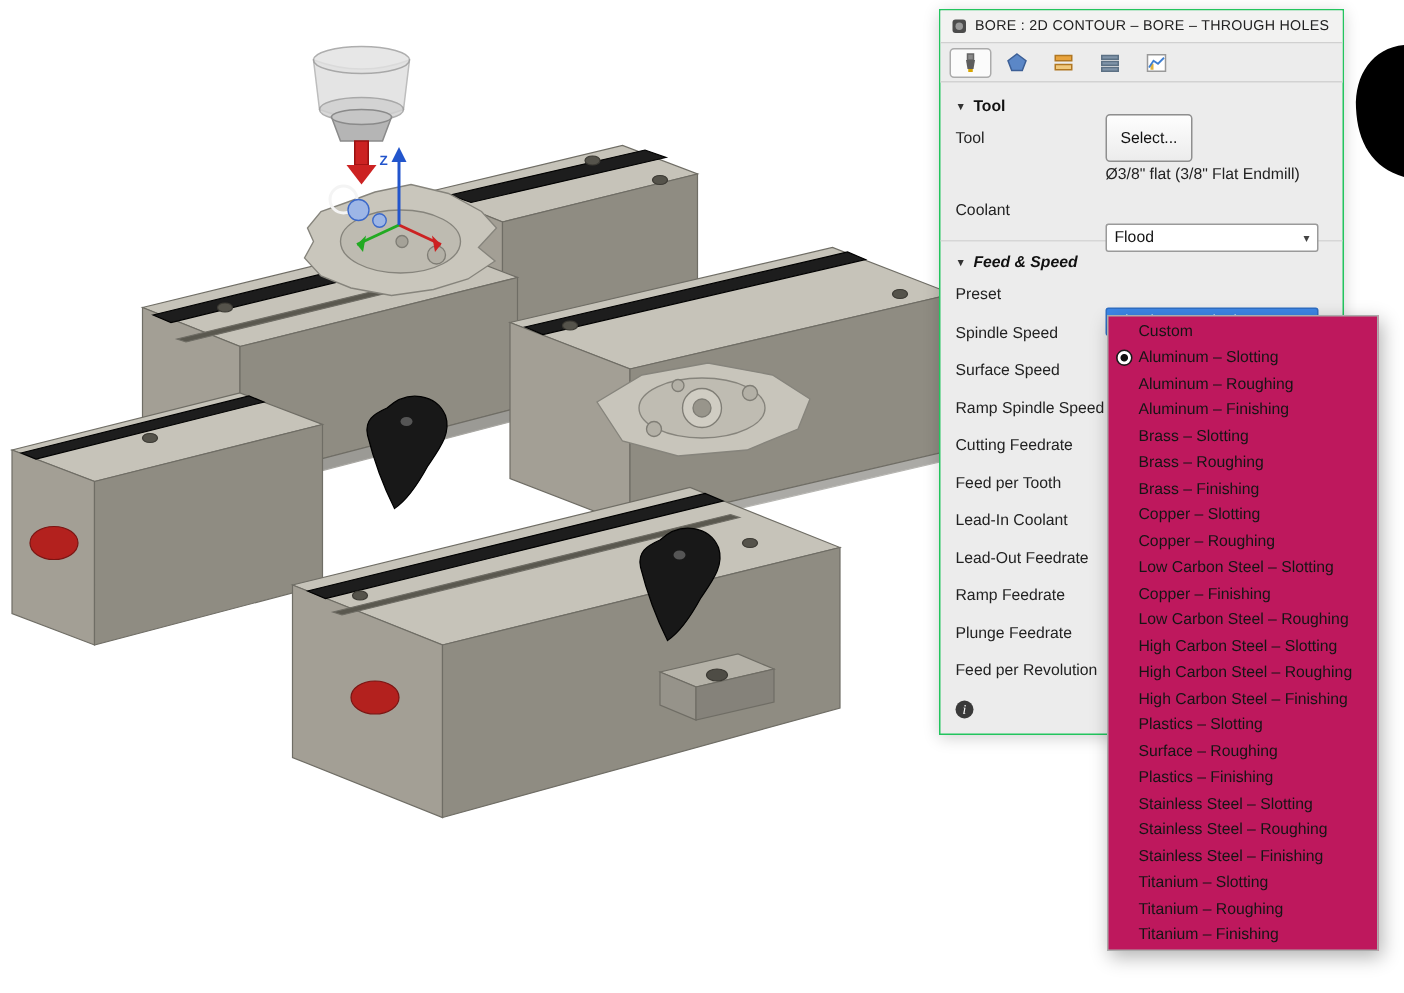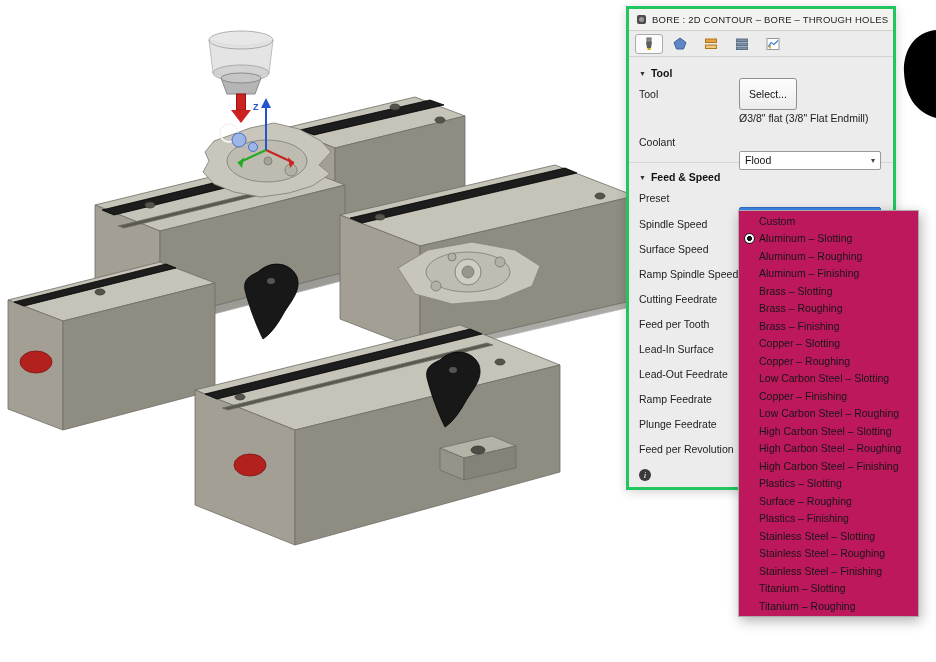--- a/index.html
+++ b/index.html
@@ -7,21 +7,21 @@
   body {
     width:936px; height:662px; position:relative; overflow:hidden;
     background:#ffffff; font-family:"Liberation Sans", sans-serif;
   }
   
   .viewport { position:absolute; left:0; top:0; width:936px; height:662px; z-index:0; }
 
   
   .dialog {
     position:absolute; left:626px; top:6px; width:270px; height:484px;
-    background:#ececec; border:3px solid #22c55e; z-index:2;
+    background:#ececec; border:1px solid #22c55e; z-index:2;
     box-shadow:0 2px 10px rgba(0,0,0,.18);
   }
   .dlg-header {
     height:22px; background:#f2f2f1; border-bottom:1px solid #d0d0d0;
     display:flex; align-items:center; padding:0 8px; gap:6px;
   }
   .op-icon { width:9px; height:9px; border-radius:2px; background:#4c4c4c; position:relative; flex:none; }
   .op-icon::after { content:''; position:absolute; inset:2px; border-radius:50%; background:#9a9a9a; }
   .dlg-title { font-size:9.5px; color:#222; letter-spacing:.2px; white-space:nowrap; }
 
@@ -33,21 +33,21 @@
     width:28px; height:20px; display:flex; align-items:center; justify-content:center;
     border:1px solid transparent; border-radius:3px;
   }
   .tab.selected { background:#fbfbfb; border-color:#ababab; }
 
   .dlg-body { padding:0 10px; }
   .section-header {
     display:flex; align-items:center; gap:5px; height:16px; margin-top:8px;
     font-size:10.5px; font-weight:bold; color:#111;
   }
-  .section-header.feed { margin-top:6px; }
+  .section-header.feed { margin-top:6px;font-style:italic; }
   .tri { font-size:7px; color:#333; }
 
   .row { display:flex; align-items:center; height:26px; }
   .row-label { width:100px; flex:none; font-size:10.5px; color:#222; }
   .desc-row { height:22px; display:flex; align-items:center; padding-left:100px; font-size:10.5px; color:#222; }
 
   .select-btn {
     font-size:10.5px; padding:9px 9px; color:#111;
     background:linear-gradient(#fefefe,#ececec);
     border:1px solid #8f8f8f; border-radius:3px; cursor:default;
@@ -283,21 +283,21 @@
         <div class="field-row">
           <span class="row-label">Ramp Spindle Speed</span>
         </div>
         <div class="field-row">
           <span class="row-label">Cutting Feedrate</span>
         </div>
         <div class="field-row">
           <span class="row-label">Feed per Tooth</span>
         </div>
         <div class="field-row">
-          <span class="row-label">Lead-In Surface</span>
+          <span class="row-label">Lead-In Coolant</span>
         </div>
         <div class="field-row">
           <span class="row-label">Lead-Out Feedrate</span>
         </div>
         <div class="field-row">
           <span class="row-label">Ramp Feedrate</span>
         </div>
         <div class="field-row">
           <span class="row-label">Plunge Feedrate</span>
         </div>
@@ -396,13 +396,17 @@
       <span>Stainless Steel – Finishing</span>
     </div>
     <div class="menu-item">
       <span class="radio"></span>
       <span>Titanium – Slotting</span>
     </div>
     <div class="menu-item">
       <span class="radio"></span>
       <span>Titanium – Roughing</span>
     </div>
+    <div class="menu-item">
+      <span class="radio"></span>
+      <span>Titanium – Finishing</span>
+    </div>
   </div>
 
 </body></html>

